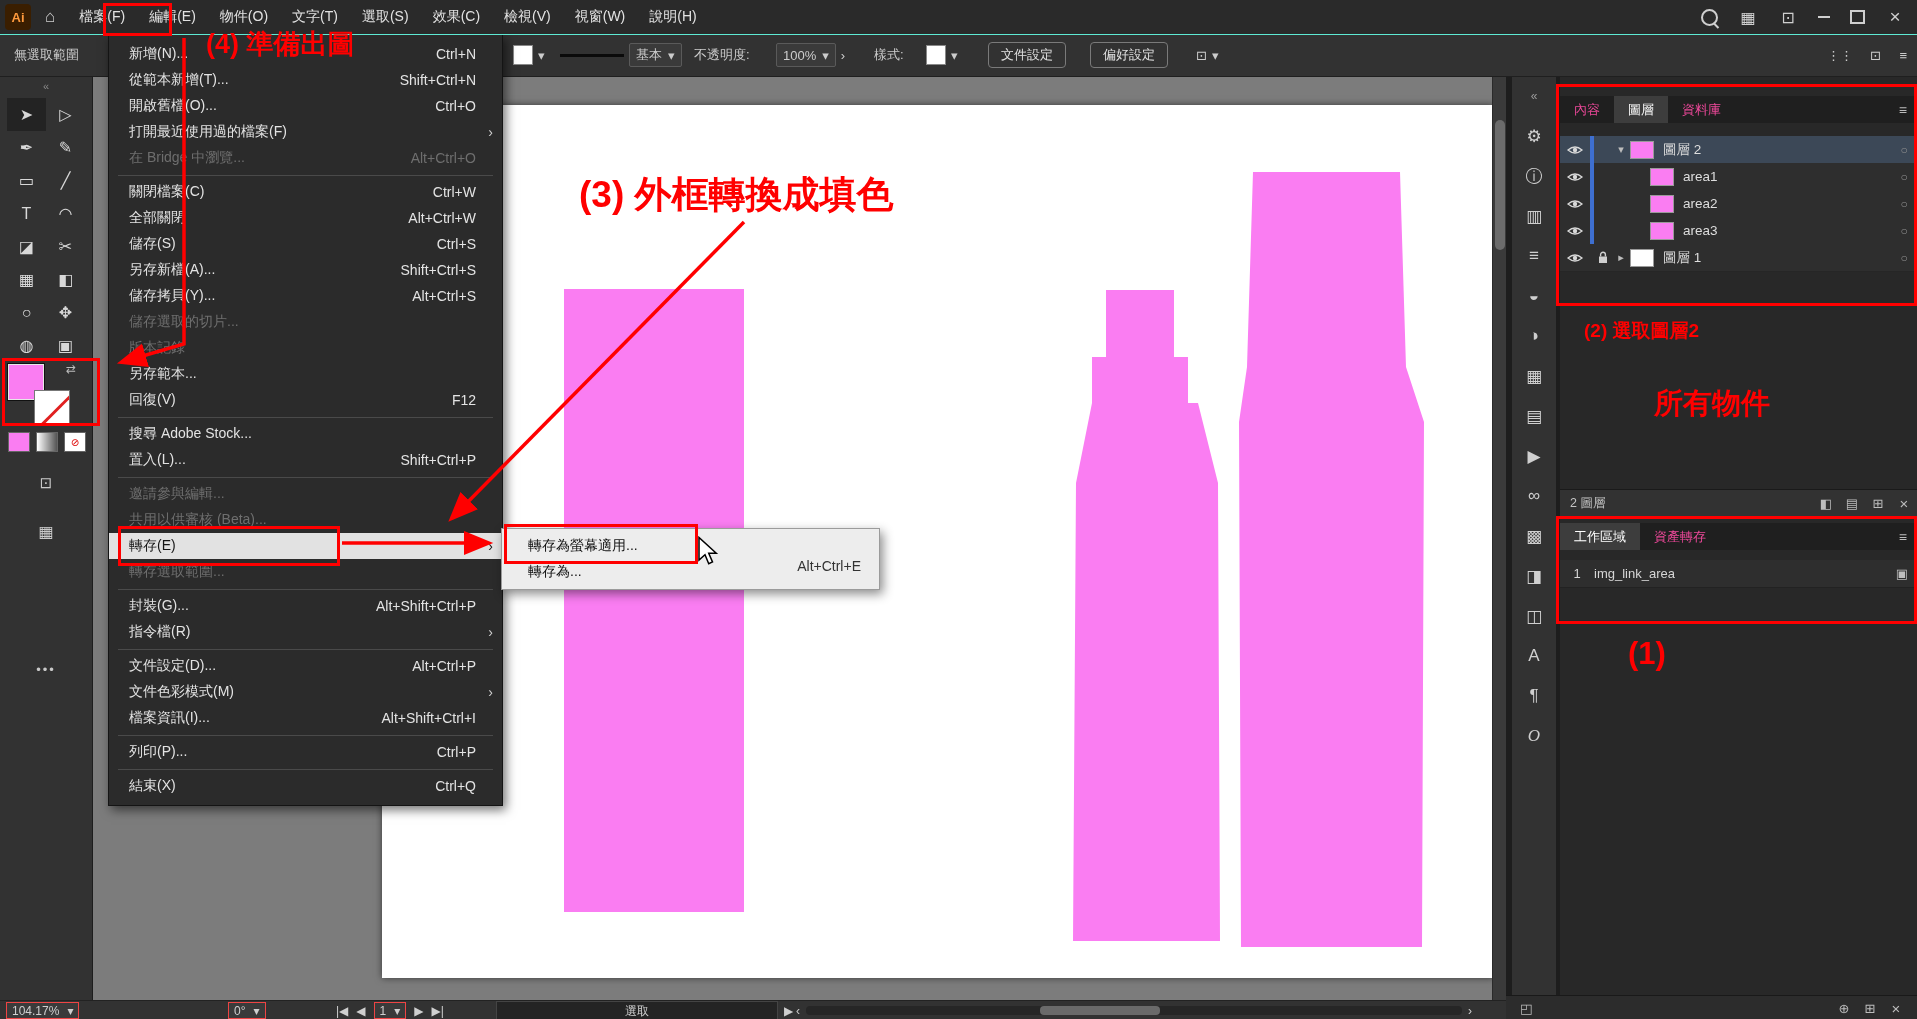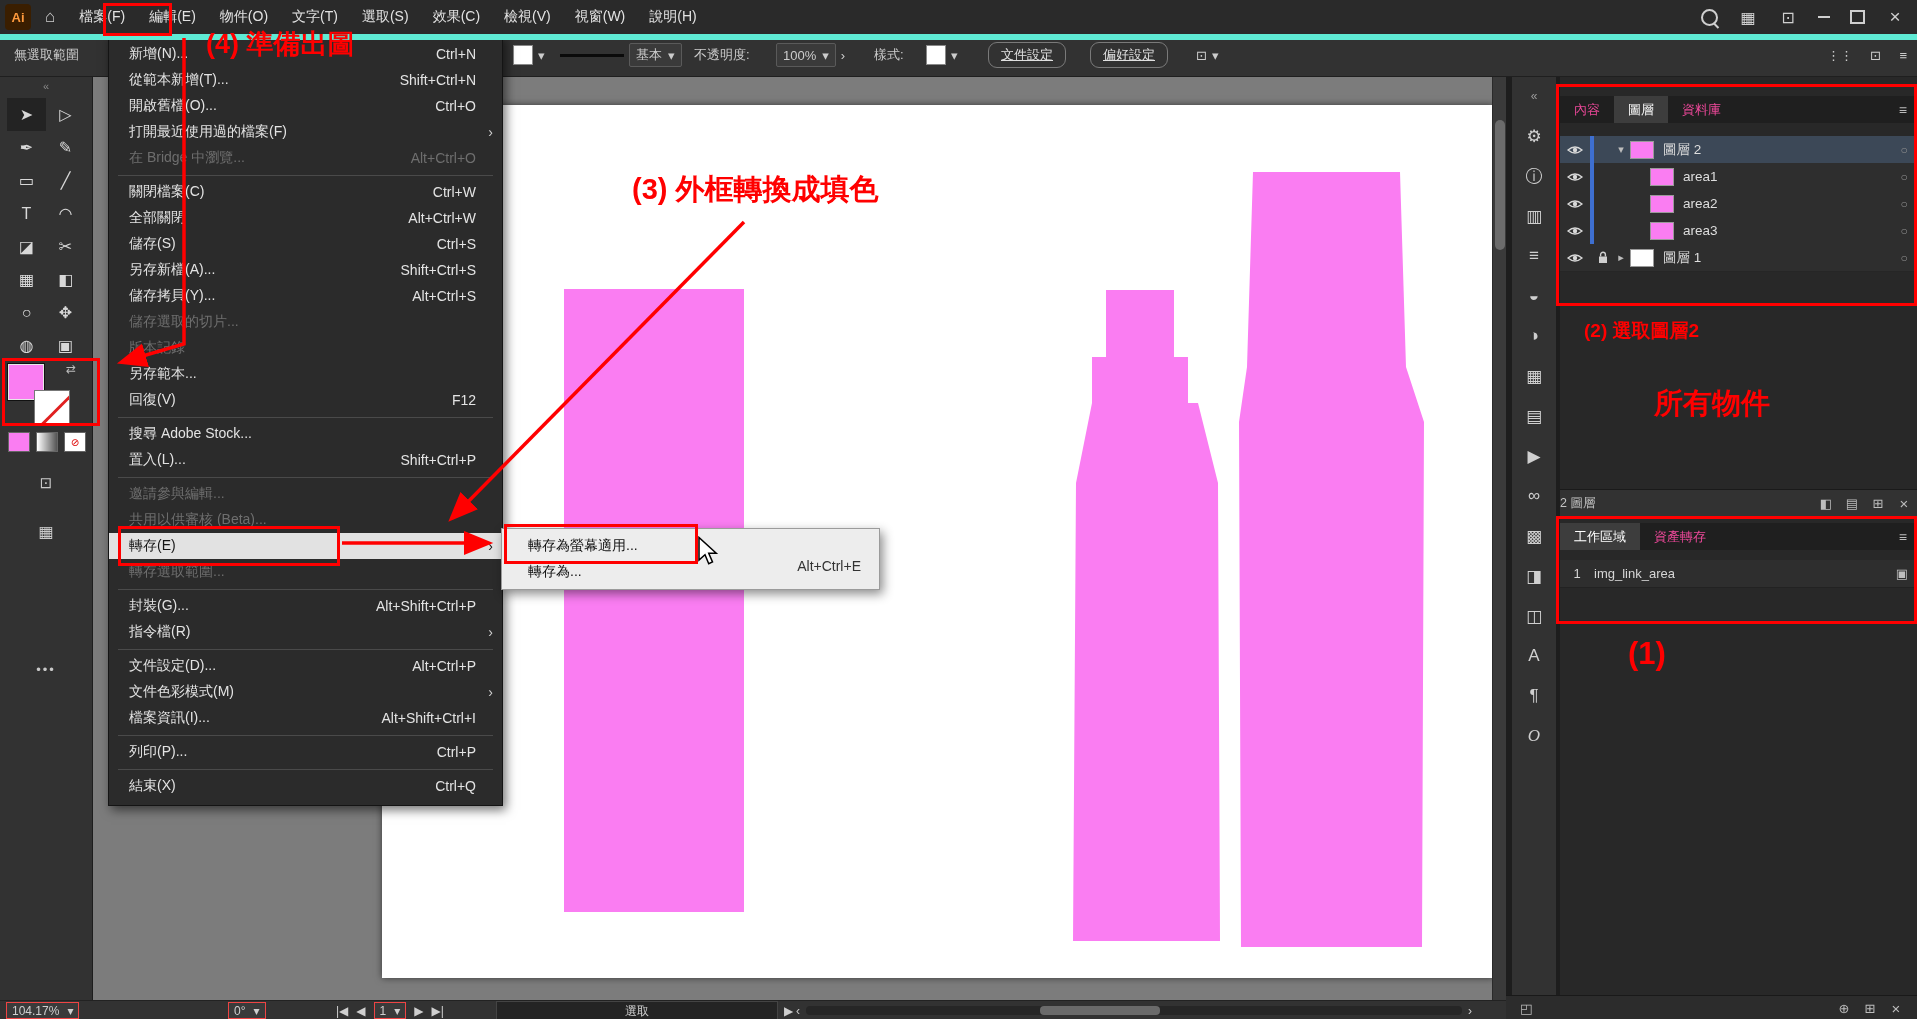--- a/index.html
+++ b/index.html
@@ -1,38 +1,38 @@
 <!DOCTYPE html>
 <html><head>
 <meta charset="utf-8">
 <style>
   html,body{margin:0;padding:0;background:#161616;}
   #root{position:relative;width:1917px;height:1019px;overflow:hidden;background:#242424;
         font-family:"Liberation Sans","DejaVu Sans",sans-serif;color:#ddd;}
   
   .menubar{position:absolute;left:0;top:0;width:1917px;height:34px;background:#2a2a2a;
-           display:flex;align-items:center;z-index:30;border-bottom:6px solid #5eead4;}
+           display:flex;align-items:center;z-index:30;border-bottom:1px solid #5eead4;}
   .ai-logo{width:26px;height:26px;margin-left:5px;border-radius:4px;background:#3a1e00;
            color:#ff9a3c;font-weight:bold;font-size:13px;display:flex;align-items:center;justify-content:center;}
   .home-ic{margin:0 12px 0 14px;font-size:17px;color:#cfcfcf;}
   .menus{display:flex;height:100%;align-items:center;}
   .mmenu{padding:0 12px;font-size:14px;height:100%;display:flex;align-items:center;color:#e2e2e2;}
   .mb-right{position:absolute;right:0;top:0;height:34px;display:flex;align-items:center;gap:20px;padding-right:12px;}
   .winbtn{font-size:16px;color:#cfcfcf;width:20px;text-align:center;}
   .srch{width:13px;height:13px;border:2px solid #cfcfcf;border-radius:50%;position:relative;display:inline-block;}
   .srch::after{content:"";position:absolute;width:2px;height:7px;background:#cfcfcf;left:12px;top:11px;transform:rotate(-45deg);}
   .restore-box{width:11px;height:10px;border:2px solid #cfcfcf;display:inline-block;}
   .min-bar{width:12px;height:2px;background:#cfcfcf;display:inline-block;}
   
   .controlbar{position:absolute;left:0;top:34px;width:1917px;height:42px;background:#323232;
               border-bottom:1px solid #1f1f1f;z-index:20;font-size:13px;color:#ccc;}
   .cb{position:absolute;top:0;height:42px;display:flex;align-items:center;gap:5px;}
   .dd-box{border:1px solid #5a5a5a;background:#3a3a3a;height:22px;display:flex;align-items:center;
           padding:0 6px;gap:6px;border-radius:2px;}
-  .btn{border:1px solid #7a7a7a;border-radius:9px;height:24px;padding:0 12px;display:flex;align-items:center;color:#e0e0e0;text-decoration:underline;}
+  .btn{border:1px solid #7a7a7a;border-radius:4px;height:24px;padding:0 12px;display:flex;align-items:center;color:#e0e0e0;}
   .sw-mini{width:18px;height:18px;background:#fff;border:1px solid #888;}
   .strokeline{width:64px;height:3px;background:#0a0a0a;}
   
   .toolbar{position:absolute;left:0;top:76px;width:92px;height:924px;background:#323232;
            border-right:1px solid #1d1d1d;z-index:10;}
   .toolgrid{position:absolute;left:7px;top:22px;display:grid;grid-template-columns:39px 39px;}
   .tool{height:33px;display:flex;align-items:center;justify-content:center;font-size:16px;color:#d8d8d8;}
   .tool.active{background:#232323;}
   .fillsw{position:absolute;left:8px;top:288px;width:34px;height:34px;background:#fa7df2;border:1px solid #e8e8e8;outline:1px solid #111;}
   .strokesw{position:absolute;left:34px;top:314px;width:34px;height:34px;background:#fff;border:1px solid #777;overflow:hidden;}
@@ -327,21 +327,21 @@
               <path d="M2.6 5.5 V3.6 a2.4 2.4 0 0 1 4.8 0 V5.5" fill="none" stroke="#cfcfcf" stroke-width="1.4"></path>
             </svg>
           </span>
         <span class="c-chev">▸</span>
         <span class="thumb white"></span>
         <span class="l-label">圖層 1</span>
         <span class="c-circ">○</span>
       </div>
 
       <div class="lfooter">
-        <span style="">2 圖層</span>
+        <span style="padding-left:10px">2 圖層</span>
         <span style="margin-left:auto" class="fic">◧</span>
         <span class="fic">▤</span>
         <span class="fic">⊞</span>
         <span class="fic" style="font-size:15px">×</span>
       </div>
 
       <div class="ptabs" style="top:447px">
         <span class="ptab on">工作區域</span>
         <span class="ptab">資產轉存</span>
         <span class="pham">≡</span>
@@ -533,21 +533,21 @@
   </svg>
 
   <div class="redbox" style="left:103px;top:3px;width:63px;height:27px"></div>
   <div class="redbox" style="left:2px;top:358px;width:92px;height:62px"></div>
   <div class="redbox" style="left:118px;top:526px;width:216px;height:34px"></div>
   <div class="redbox" style="left:504px;top:524px;width:188px;height:34px"></div>
   <div class="redbox" style="left:1556px;top:84px;width:355px;height:216px"></div>
   <div class="redbox" style="left:1556px;top:516px;width:355px;height:102px"></div>
 
   <div class="redtext" style="left:206px;top:26px;font-size:27px">(4) 準備出圖</div>
-  <div class="redtext" style="left:632px;top:170px;font-size:29px">(3) 外框轉換成填色</div>
+  <div class="redtext" style="left:579px;top:170px;font-size:37px">(3) 外框轉換成填色</div>
   <div class="redtext" style="left:1584px;top:318px;font-size:19px">(2) 選取圖層2</div>
   <div class="redtext" style="left:1654px;top:384px;font-size:29px">所有物件</div>
   <div class="redtext" style="left:1628px;top:636px;font-size:31px">(1)</div>
 
   <svg class="cursor" style="left:697px;top:536px" width="22" height="30" viewBox="0 0 14 20">
     <polygon points="1,1 1,16 5,12.5 7.5,18.5 10,17.3 7.5,11.5 12.5,11.5" fill="#ffffff" stroke="#000000" stroke-width="1"></polygon>
   </svg>
 
 </div>
 

